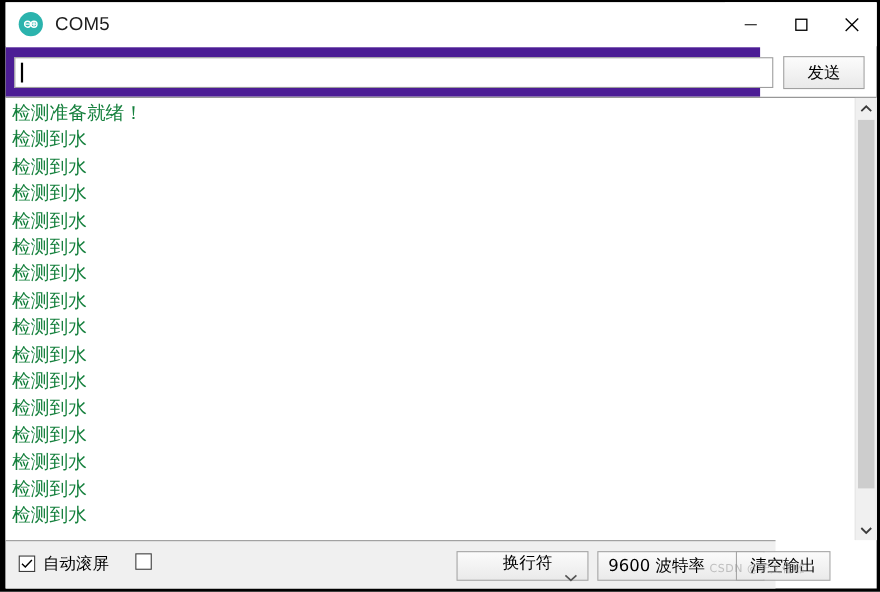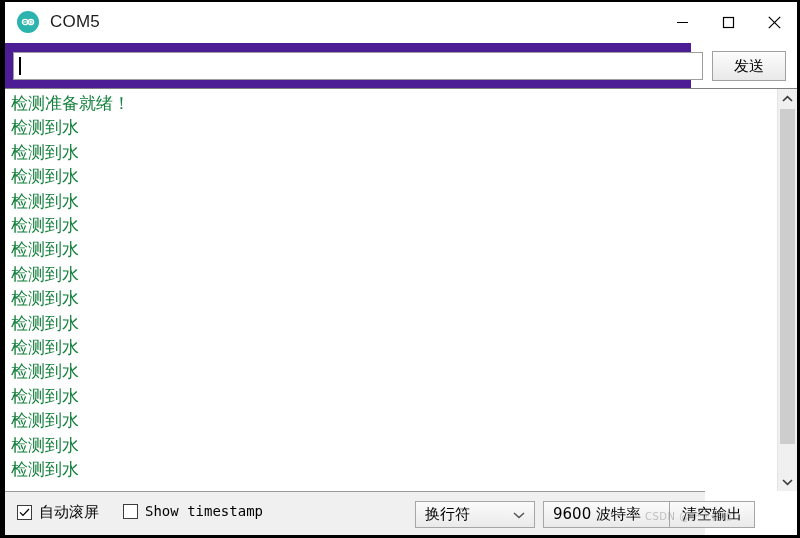--- a/index.html
+++ b/index.html
@@ -242,21 +242,21 @@
   .combo {
     position: absolute;
     top: 9px;
     height: 27px;
     box-sizing: border-box;
     background: linear-gradient(#fbfbfb, #eaeaea);
     border: 1px solid #a6a6a6;
     display: flex;
     align-items: center;
   }
-  #combo-lineending { left: 410px; width: 120px; }
+  #combo-lineending { left: 410px; width: 120px; flex-direction: column; }
   #combo-baud { left: 538px; width: 152px; }
   .combo-text {
     margin-left: 9px;
     font-size: 15px;
     color: #000000;
     font-family: "DejaVu Sans", "Liberation Sans", sans-serif;
     white-space: nowrap;
   }
   .combo-arrow {
     margin-left: auto;
@@ -385,21 +385,20 @@
       <div class="chkbox">
         <svg width="11" height="9" viewBox="0 0 11 9">
           <polyline points="1,4.4 4,7.4 10,1" fill="none" stroke="#000000" stroke-width="1.3"></polyline>
         </svg>
       </div>
       <span class="chk-label-cn">自动滚屏</span>
     </div>
 
     <div id="chk-timestamp-group" class="chk-group">
       <div class="chkbox"></div>
-      <span class="chk-label-mono">Show timestamp</span>
     </div>
 
     <div id="combo-lineending" class="combo">
       <span class="combo-text">换行符</span>
       <span class="combo-arrow">
         <svg width="12" height="8" viewBox="0 0 12 8">
           <polyline points="1,2 6,6.6 11,2" fill="none" stroke="#555555" stroke-width="1.5"></polyline>
         </svg>
       </span>
     </div>

